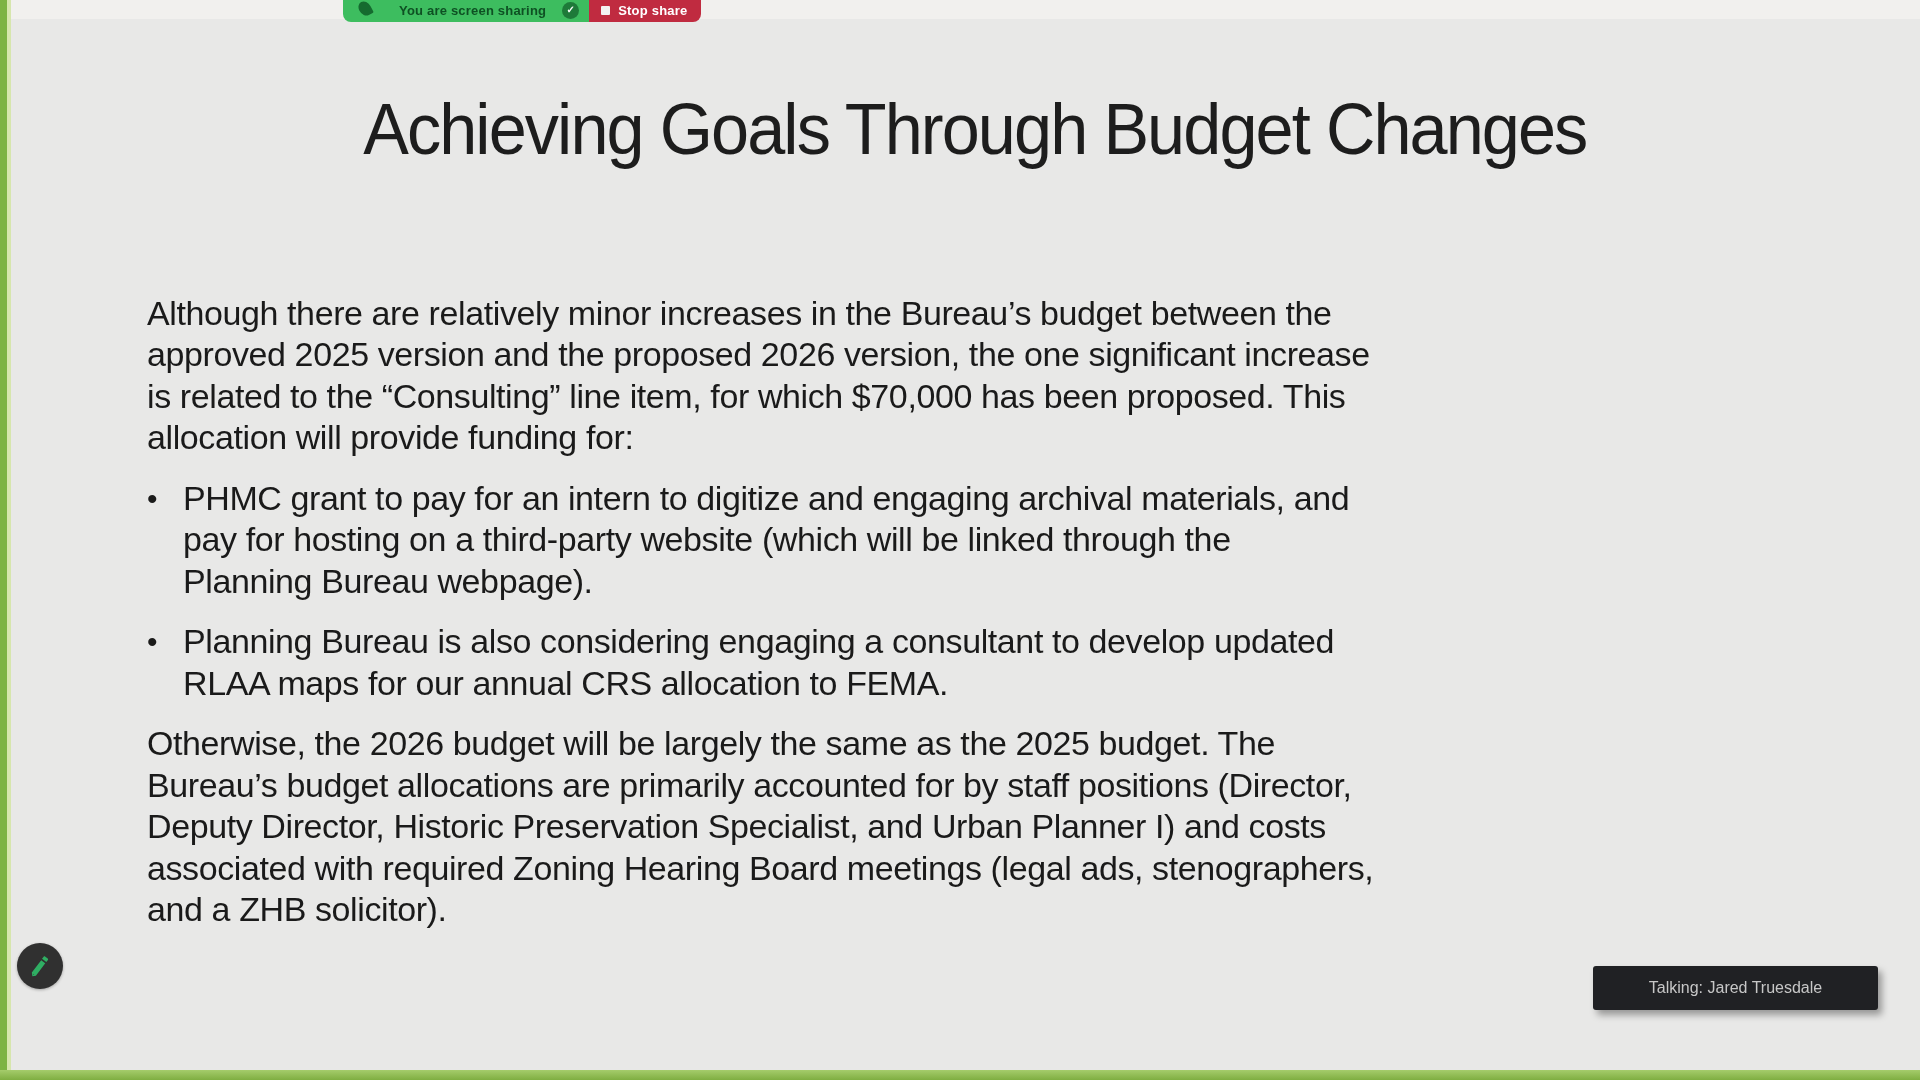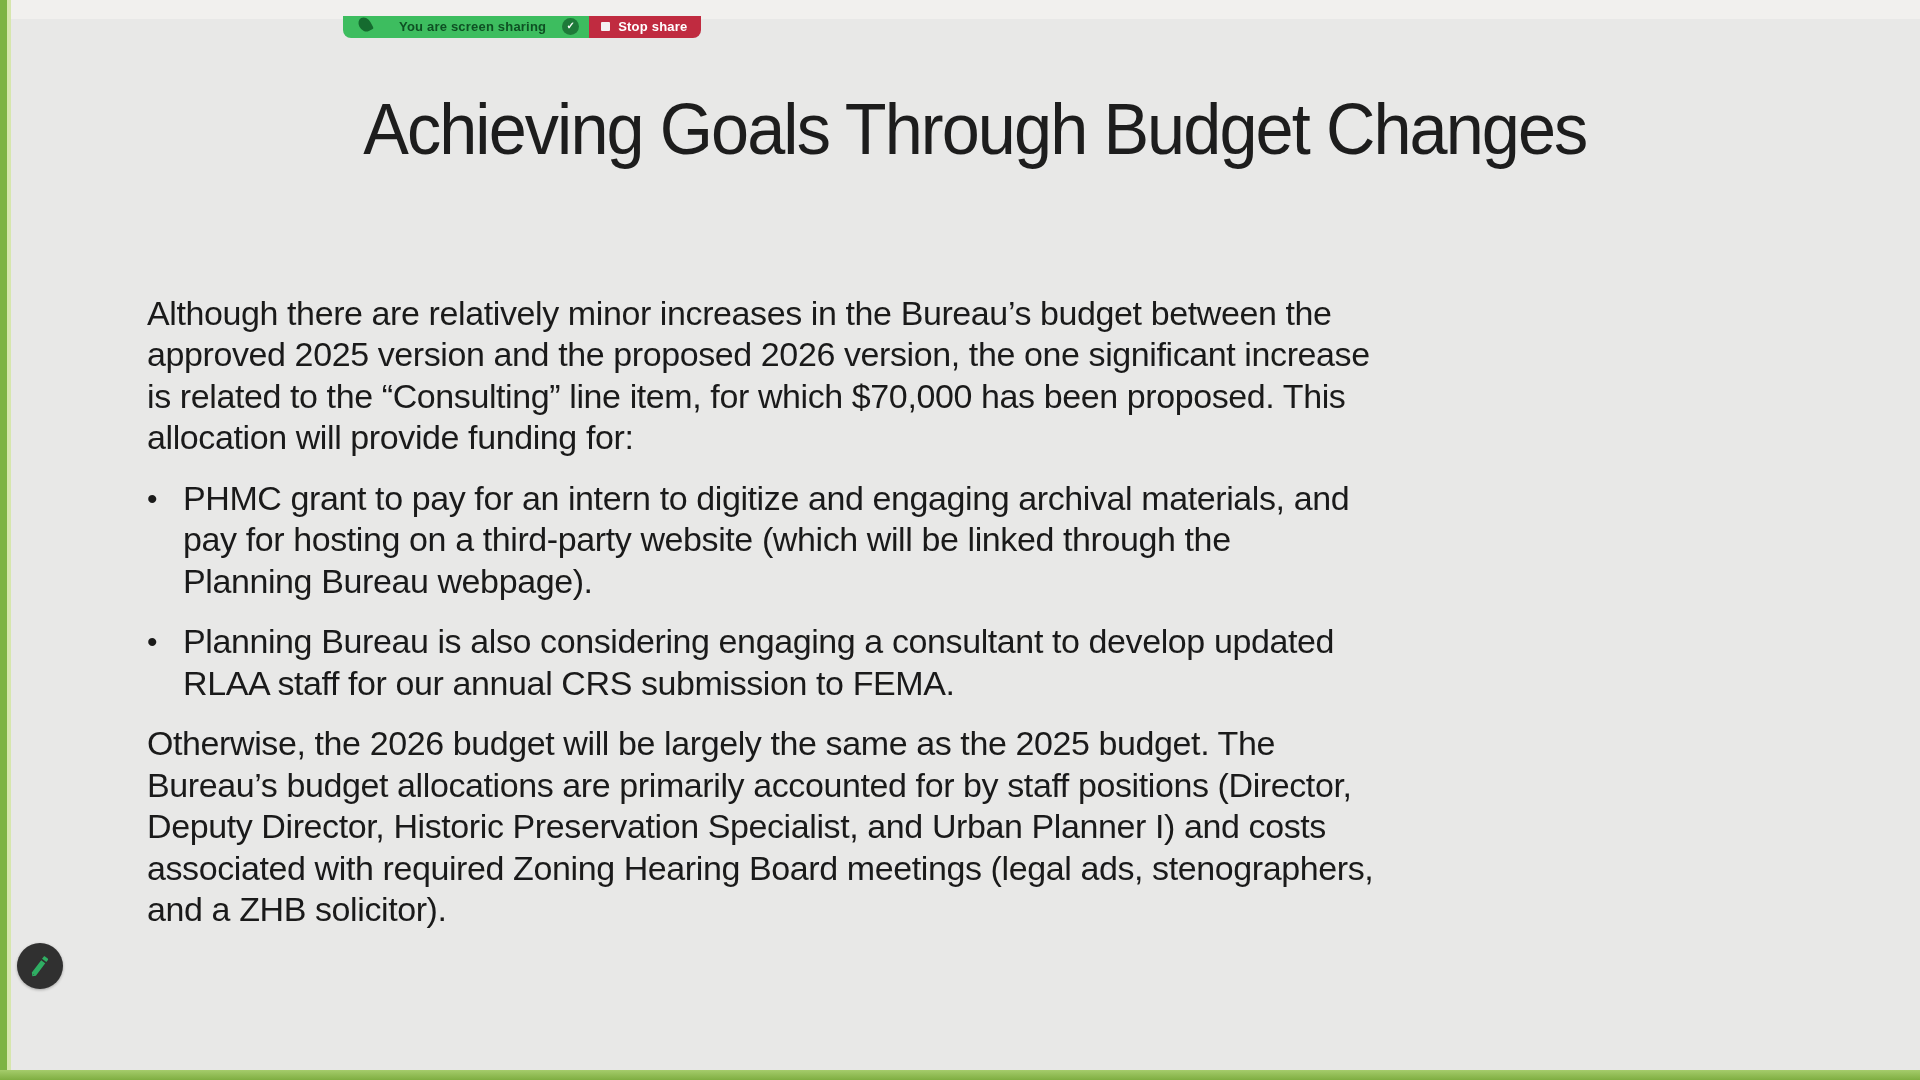--- a/index.html
+++ b/index.html
@@ -8,21 +8,21 @@
     background:#e8e8e7;font-family:"Liberation Sans",sans-serif;
   }
   
   .border-left{position:absolute;left:0;top:0;width:7px;height:1080px;background:#7db343;z-index:5;}
   .border-left-inner{position:absolute;left:7px;top:0;width:4px;height:1080px;background:#d6e6ad;z-index:5;}
   .border-bottom{position:absolute;left:0;bottom:0;width:1920px;height:10px;
     background:linear-gradient(#a5cc6b,#7fae41);z-index:5;}
   .top-strip{position:absolute;left:11px;top:0;width:1909px;height:19px;background:#f1f0ee;z-index:1;}
 
   
-  .share-bar{position:absolute;left:343px;top:16px;display:flex;z-index:10;height:24px;}
+  .share-bar{position:absolute;left:343px;top:0;display:flex;z-index:10;height:24px;}
   .pill{display:flex;align-items:center;height:22px;box-sizing:border-box;border:none;}
   .pill-green{background:#3dbd5f;border-radius:0 0 0 8px;padding:0 10px 2px 16px;gap:0;}
   .pill-green .label{color:#0e5023;font-size:13px;font-weight:bold;margin:0 16px 0 28px;letter-spacing:.2px;}
   .banner-glyph{display:block;width:12px;height:15px;background:#156b2f;
     border-radius:65% 75% 15% 75%;transform:rotate(-28deg);margin-top:-3px;}
   .shield{display:flex;align-items:center;justify-content:center;width:17px;height:17px;
     background:#1e7a39;border-radius:50%;color:#fff;font-size:10px;font-weight:bold;line-height:1;}
   .pill-red{background:#c02b40;border-radius:0 0 8px 0;padding:0 14px 2px 12px;gap:8px;cursor:pointer;}
   .pill-red .label{color:#fff;font-size:13px;font-weight:bold;letter-spacing:.2px;}
   .stop-square{display:block;width:9px;height:9px;background:#f4f2f2;border-radius:1px;}
@@ -84,32 +84,33 @@
     <div class="bullet-row">
       <span class="bullet-marker">•</span>
       <p>PHMC grant to pay for an intern to digitize and engaging archival materials, and
 pay for hosting on a third-party website (which will be linked through the
 Planning Bureau webpage).</p>
     </div>
 
     <div class="bullet-row">
       <span class="bullet-marker">•</span>
       <p>Planning Bureau is also considering engaging a consultant to develop updated
-RLAA staff for our annual CRS submission to FEMA.</p>
+RLAA maps for our annual CRS allocation to FEMA.</p>
     </div>
 
     <p>Otherwise, the 2026 budget will be largely the same as the 2025 budget. The
 Bureau’s budget allocations are primarily accounted for by staff positions (Director,
 Deputy Director, Historic Preservation Specialist, and Urban Planner I) and costs
 associated with required Zoning Hearing Board meetings (legal ads, stenographers,
 and a ZHB solicitor).</p>
   </div>
 
   <button class="annotate-btn">
     <span style="display:flex;">
       <svg viewBox="0 0 24 24" aria-hidden="true">
         <path d="M3 17.4V21h3.6L17.6 10 14 6.4 3 17.4zM20.7 7.1c.4-.4.4-1 0-1.4l-2.4-2.4c-.4-.4-1-.4-1.4 0l-1.9 1.9 3.8 3.8 1.9-1.9zM5.2 19.6l-1 .2.2-1 .8.8z"></path>
       </svg>
     </span>
   </button>
 
+  <div class="talking-badge">Talking: Jared Truesdale</div>
 
 </div>
 
 </body></html>

